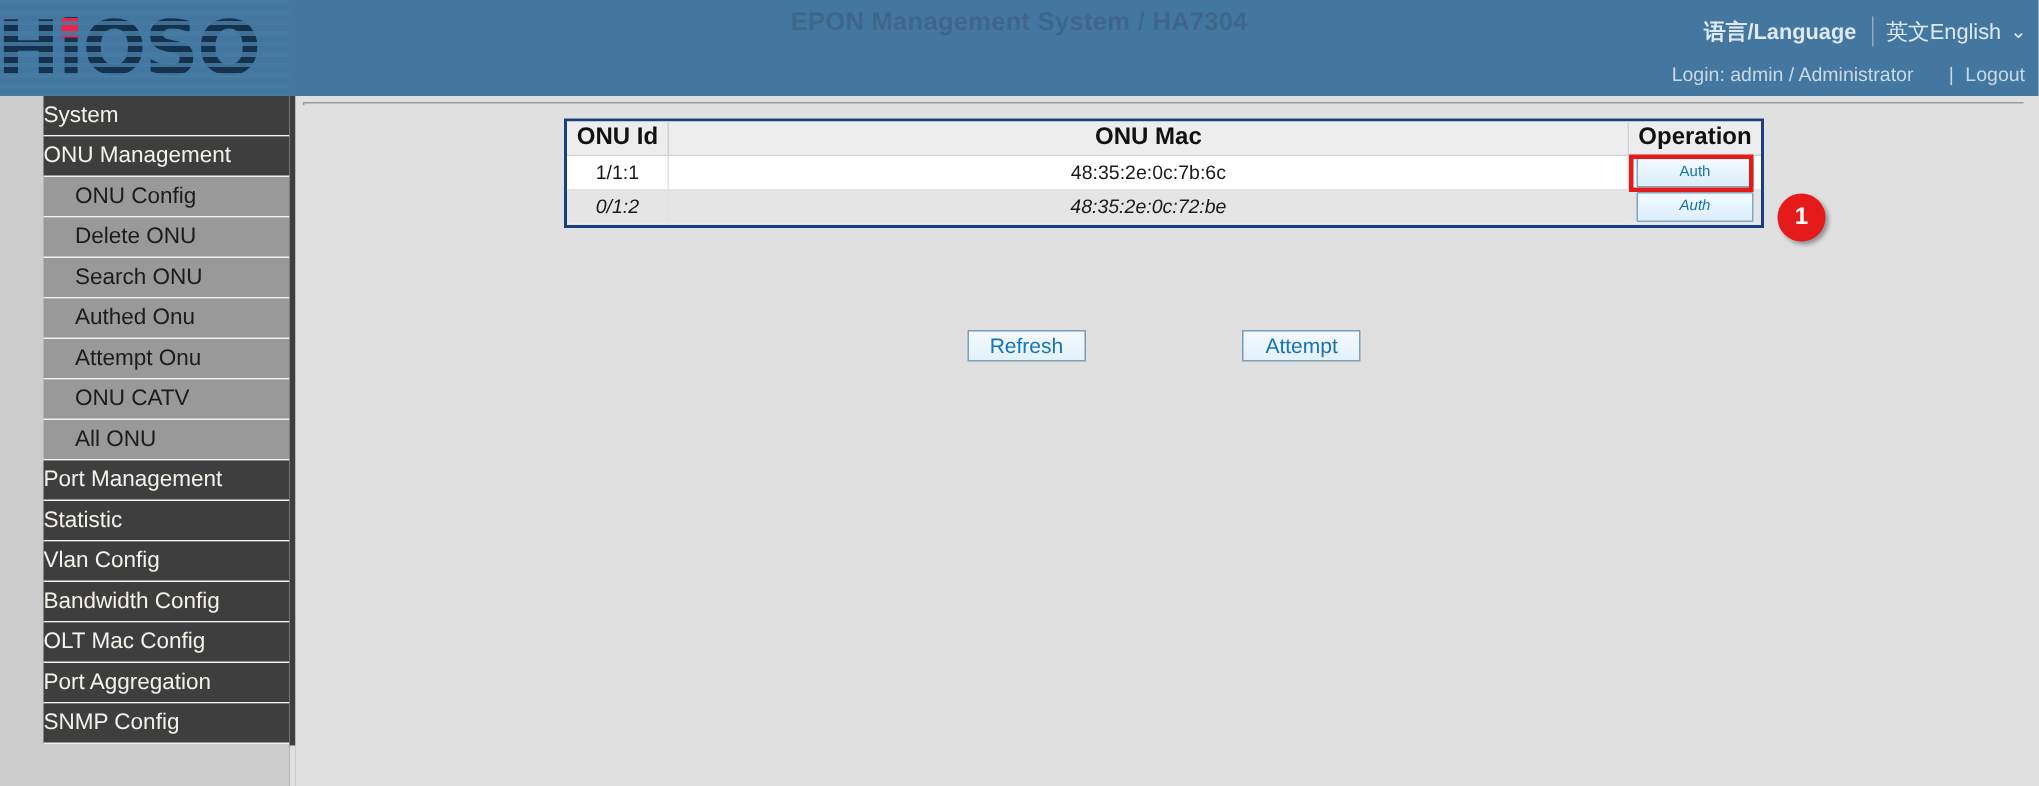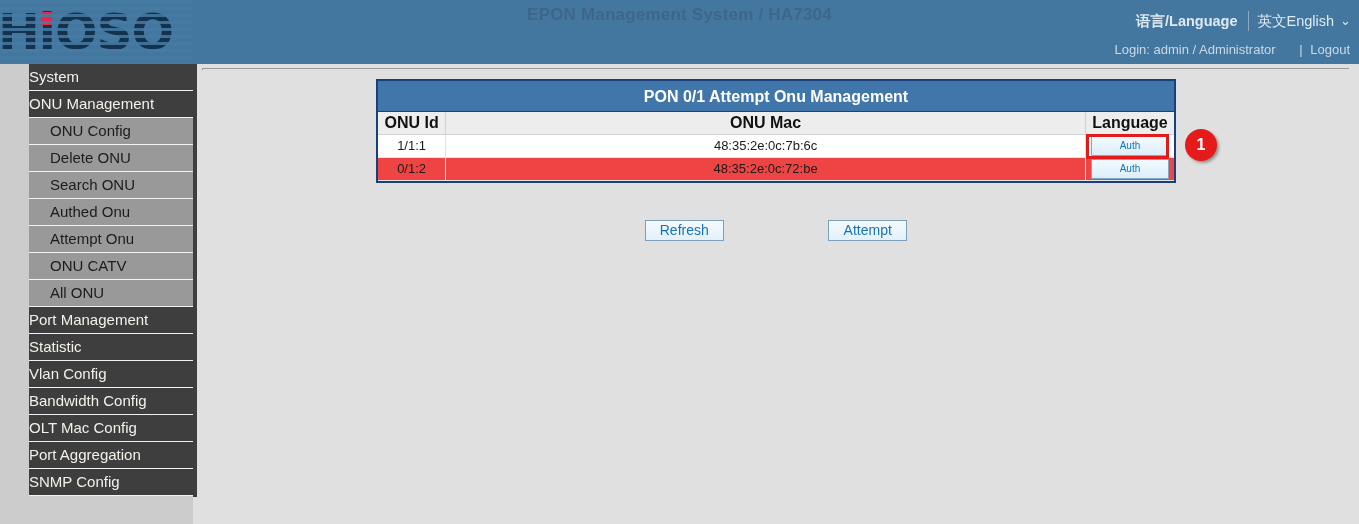--- a/index.html
+++ b/index.html
@@ -173,21 +173,21 @@
   table.grid td {
     height: 23px;
     border-right: 1px solid #e2e2e2;
     border-bottom: 1px solid #e2e2e2;
     text-align: center;
     color: #1a1a1a;
     font-size: 13px;
   }
   table.grid td:last-child { border-right: none; }
   table.grid tr.row-odd td { background: #ffffff; }
-  table.grid tr.row-even td { background: #ef4444; }
+  table.grid tr.row-even td { background: #e5e5e5; font-style: italic; }
   .col-id  { width: 68px; }
   .col-mac { width: 645px; }
   .col-op  { width: 83px; padding: 1px 5px; }
 
   .btn {
     display: inline-block;
     font-size: 10px;
     color: #1673b8;
     background: linear-gradient(to bottom, #f3faff 0%, #dceefb 100%);
     border: 1px solid #7fa7c4;
@@ -286,27 +286,26 @@
     <div class="nav-item nav-top">Port Aggregation</div>
     <div class="nav-item nav-top">SNMP Config</div>
   </div>
 <div id="sidebar-edge"></div>
 <div id="sidebar-edge-lower"></div>
 
 <div id="content">
   <div id="content-topline"></div>
 
   <div id="panel">
-    <div id="panel-title">PON 0/1 Attempt Onu Management</div>
     <table class="grid">
       <thead>
         <tr>
           <th class="col-id">ONU Id</th>
           <th class="col-mac">ONU Mac</th>
-          <th class="col-op">Language</th>
+          <th class="col-op">Operation</th>
         </tr>
       </thead>
       <tbody id="table-body">
           <tr class="row-odd">
             <td class="col-id">1/1:1</td>
             <td class="col-mac">48:35:2e:0c:7b:6c</td>
             <td class="col-op cell-hl"><span class="btn">Auth</span><span class="hl-box"></span></td>
           </tr>
           <tr class="row-even">
             <td class="col-id">0/1:2</td>

